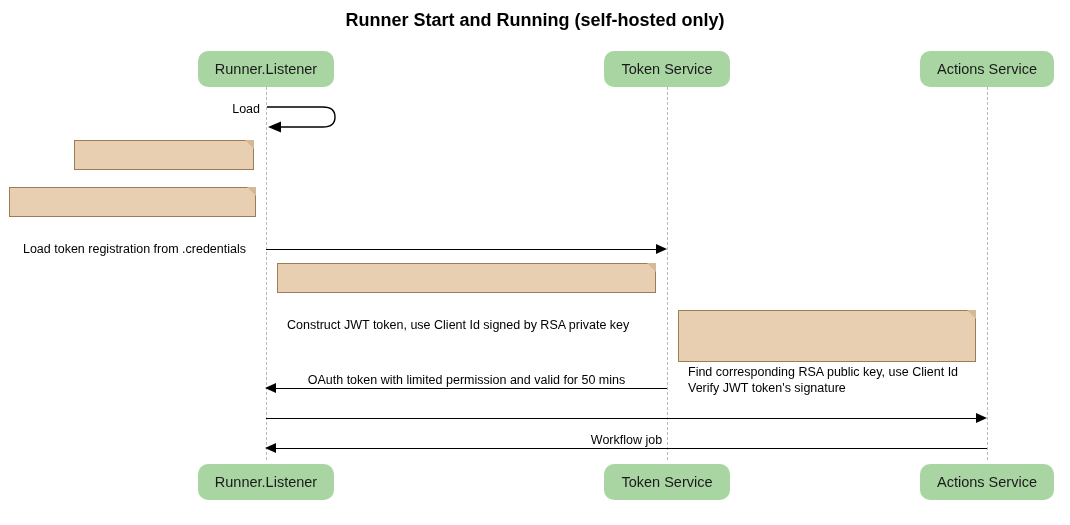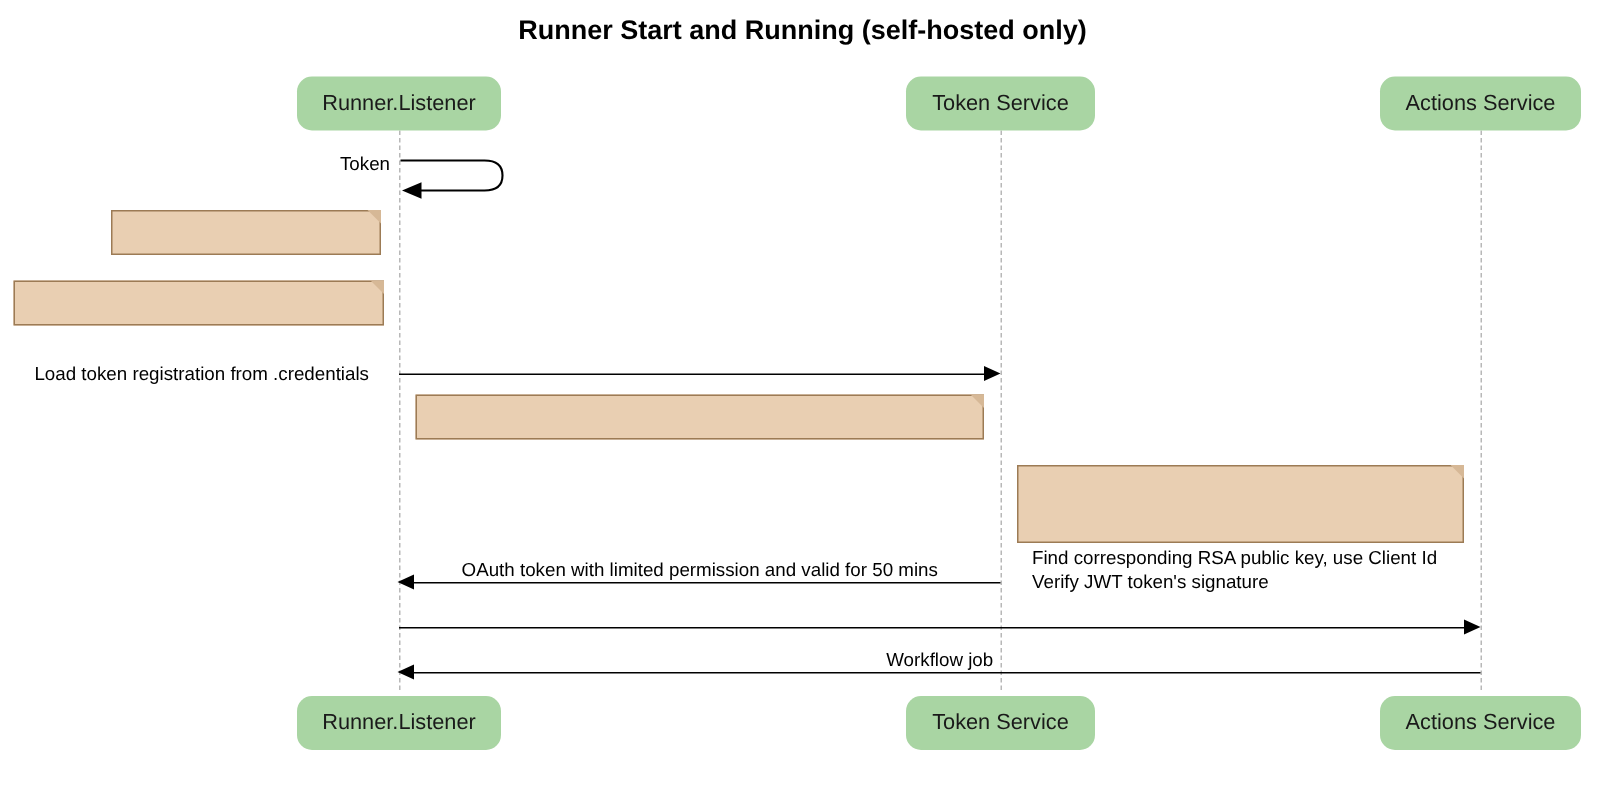--- a/index.html
+++ b/index.html
@@ -132,21 +132,21 @@
   <div class="participant" style="left:198px; top:51px; width:136px;">
     <span>Runner.Listener</span>
   </div>
   <div class="participant" style="left:604px; top:51px; width:126px;">
     <span>Token Service</span>
   </div>
   <div class="participant" style="left:920px; top:51px; width:134px;">
     <span>Actions Service</span>
   </div>
 
-  <div class="msg-label right-align" style="left:176px; top:102px; width:84px;">Token</div>
+  <div class="msg-label right-align" style="left:176px; top:102px; width:84px;">Load</div>
   <div class="self-loop" style="left:265px; top:100px;">
     <svg width="78" height="36" viewBox="0 0 78 36">
       <path d="M 2 7 L 58 7 Q 70 7 70 17 Q 70 27 58 27 L 14 27" fill="none" stroke="#000000" stroke-width="1.4"></path>
       <polygon points="16,21.5 3,27 16,32.5" fill="#000000"></polygon>
     </svg>
   </div>
 
   <div class="note" style="left:74px; top:140px; width:180px; height:30px;">
     <span class="fold-edge"></span>
     <span class="fold"></span>
@@ -158,20 +158,21 @@
     <span class="fold"></span>
     <span>Load token registration from .credentials</span>
   </div>
 
   <div class="msg-line" style="left:266px; top:249px; width:392px;"></div>
   <div class="arrow-right" style="left:656px; top:244px;"></div>
 
   <div class="note" style="left:277px; top:263px; width:379px; height:30px;">
     <span class="fold-edge"></span>
     <span class="fold"></span>
+    <span>Construct JWT token, use Client Id signed by RSA private key</span>
   </div>
 
   <div class="note" style="left:678px; top:310px; width:298px; height:52px;">
     <span class="fold-edge"></span>
     <span class="fold"></span>
     <span>Find corresponding RSA public key, use Client Id
 Verify JWT token's signature</span>
   </div>
 
   <div class="msg-label" style="left:266px; top:373px; width:401px;">OAuth token with limited permission and valid for 50 mins</div>

